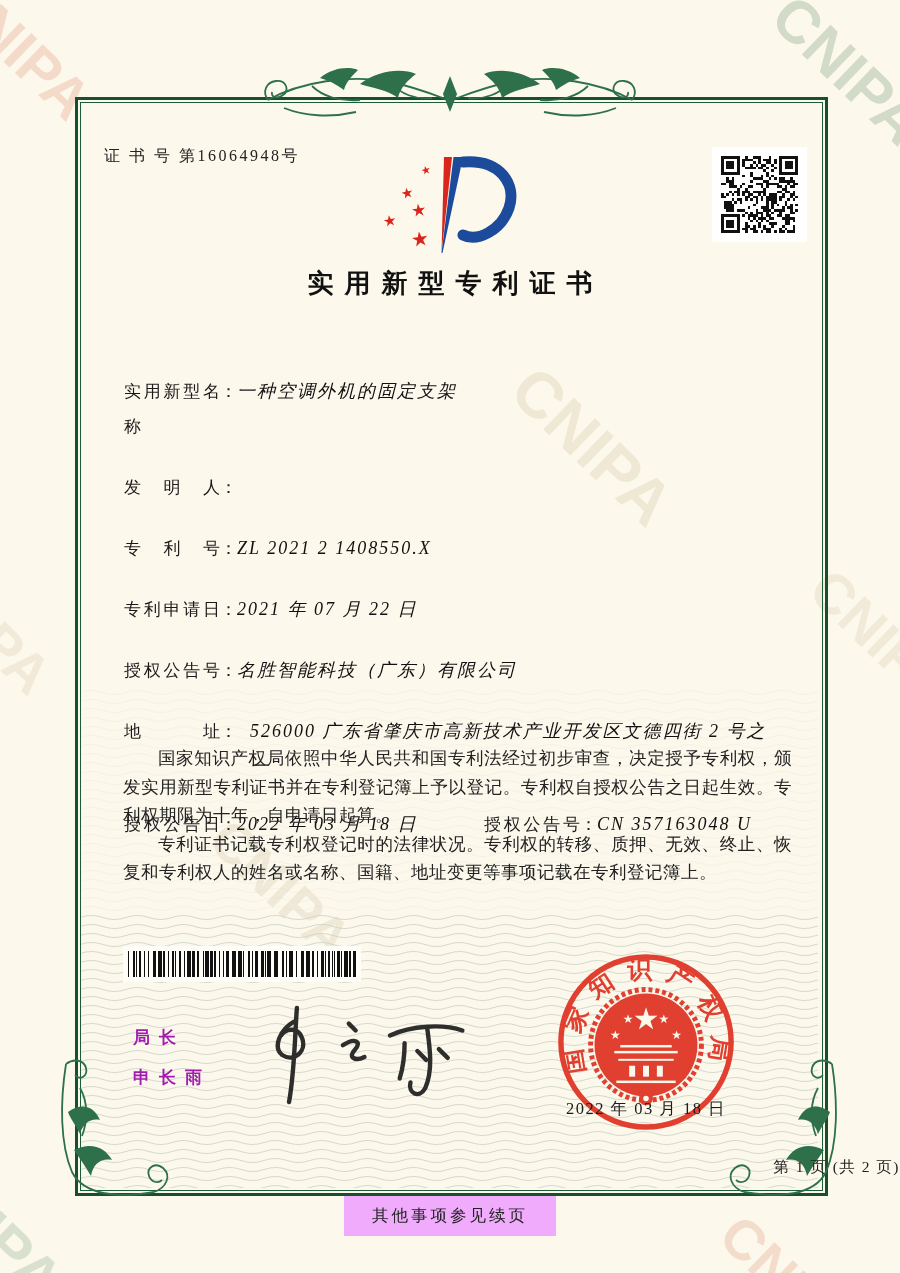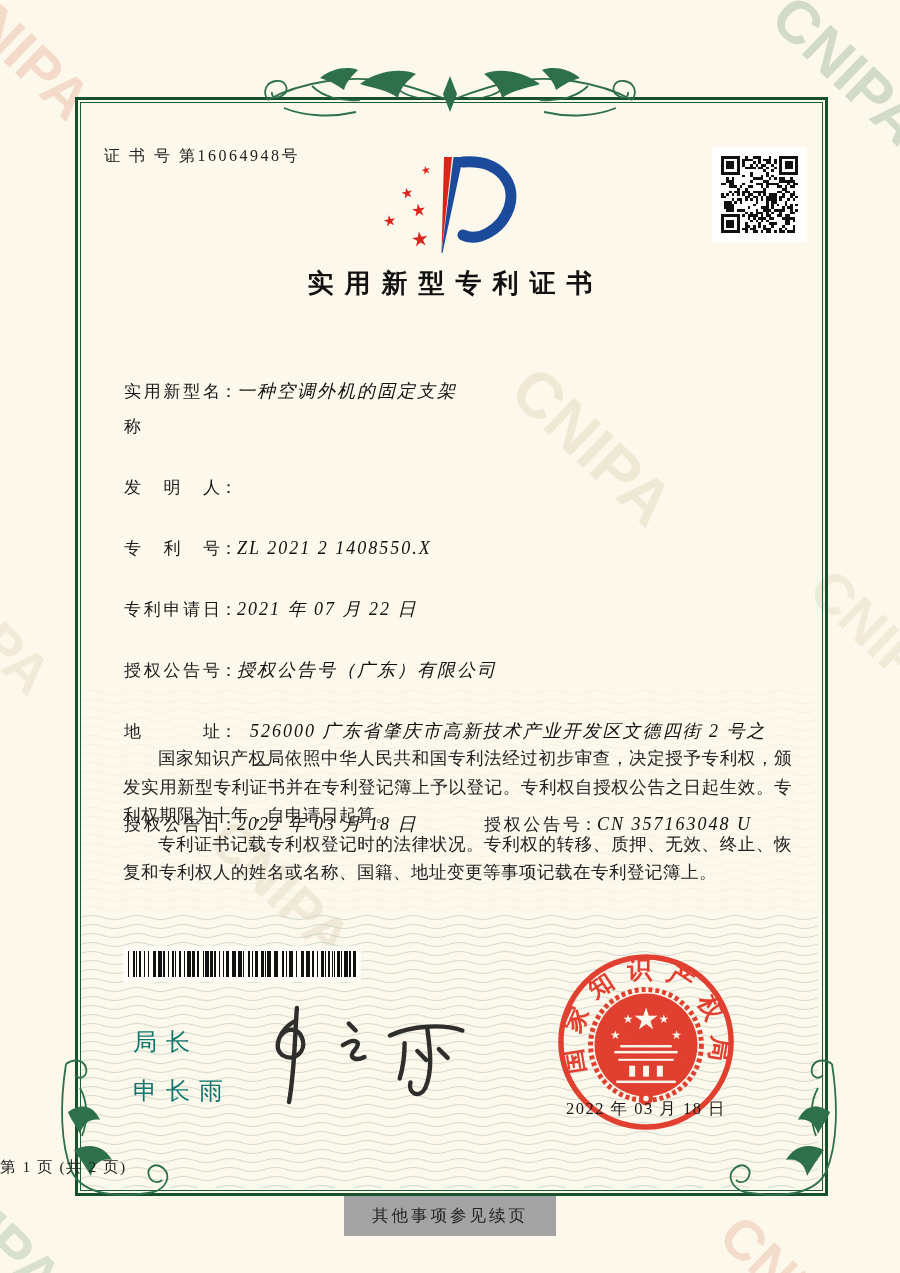--- a/index.html
+++ b/index.html
@@ -42,30 +42,30 @@
   .grant{display:flex;font-size:17px;line-height:29px;gap:20px;}
   .grant-group{display:flex;}
   .grant-group.g1{flex:none;width:340px;}
   
   .body-text{position:absolute;left:123px;right:108px;top:744px;font-size:17.5px;line-height:28.5px;
              text-align:justify;letter-spacing:.5px;color:#222;z-index:2;}
   .body-text p{margin:0;text-indent:2em;}
   
   .barcode-box{position:absolute;left:123px;top:946px;width:238px;height:36px;background:#fffdf7;z-index:2;}
   .barcode-box svg{position:absolute;inset:5px;}
-  .director{position:absolute;left:133px;top:1026px;font-size:24px;font-weight:400;letter-spacing:9px;
-            color:#0f766e;z-index:3;}
+  .director{position:absolute;left:133px;top:1026px;font-size:17px;font-weight:700;letter-spacing:9px;
+            color:#a21caf;z-index:3;}
   .director div{margin-bottom:17px;}
   .signature{position:absolute;left:245px;top:998px;width:235px;height:112px;z-index:3;}
   .seal{position:absolute;left:552px;top:948px;width:188px;height:188px;z-index:2;opacity:.93;}
   .seal-date{position:absolute;left:548px;top:1098px;width:196px;text-align:center;font-size:16.5px;
              letter-spacing:1.5px;color:#1b1b1b;z-index:3;}
-  .page-indicator{position:absolute;left:0;right:0;top:1157px;text-align:left;font-size:15.5px;
+  .page-indicator{position:absolute;left:0;right:0;top:1157px;text-align:right;font-size:15.5px;
                   letter-spacing:1.5px;color:#222;z-index:2;}
-  .note{position:absolute;left:50%;transform:translateX(-50%);top:1196px;background:#a3a3a3;
+  .note{position:absolute;left:50%;transform:translateX(-50%);top:1196px;background:#f0abfc;
         padding:9px 28px;font-size:16.5px;letter-spacing:3px;color:#222;z-index:2;white-space:nowrap;}
   .ring-text{font-size:25px;font-weight:bold;letter-spacing:13px;fill:#df3322;
              font-family:"Liberation Serif","DejaVu Serif",serif;}
 </style>
 </head>
 <body>
 
 <div class="page">
 
   <div class="wm wm1">CNIPA</div>
@@ -460,21 +460,21 @@
       <span class="val">ZL 2021 2 1408550.X</span>
     </div>
     <div class="row">
       <span class="lbl">专利申请日</span>
         <span class="colon">：</span>
       <span class="val">2021 年 07 月 22 日</span>
     </div>
     <div class="row">
       <span class="lbl">授权公告号</span>
         <span class="colon">：</span>
-      <span class="val">授权公告号（广东）有限公司</span>
+      <span class="val">名胜智能科技（广东）有限公司</span>
     </div>
     <div class="row row-address">
       <span class="lbl">地址</span>
         <span class="colon">：</span>
       <span class="val">526000 广东省肇庆市高新技术产业开发区文德四街 2 号之一</span>
     </div>
     <div class="grant">
       <div class="grant-group g1">
         <span class="lbl">授权公告日</span>
           <span class="colon">：</span>

